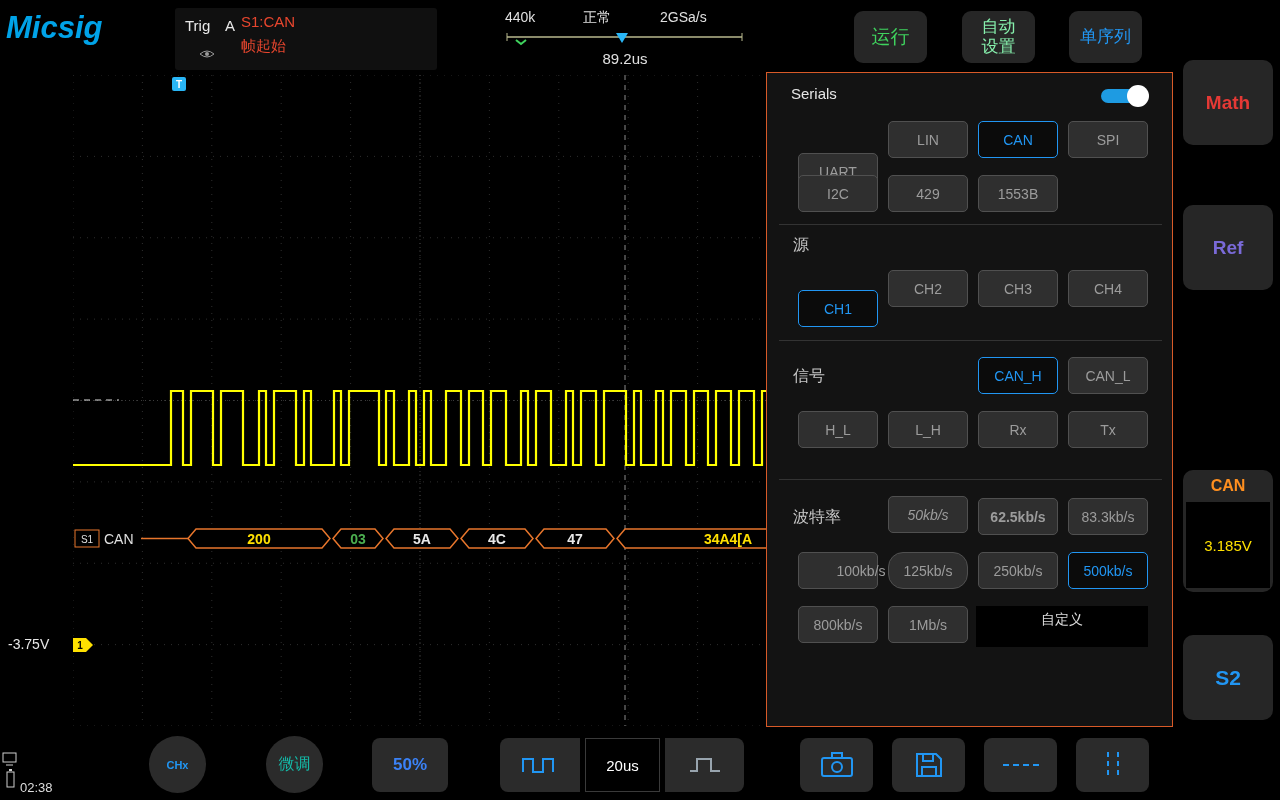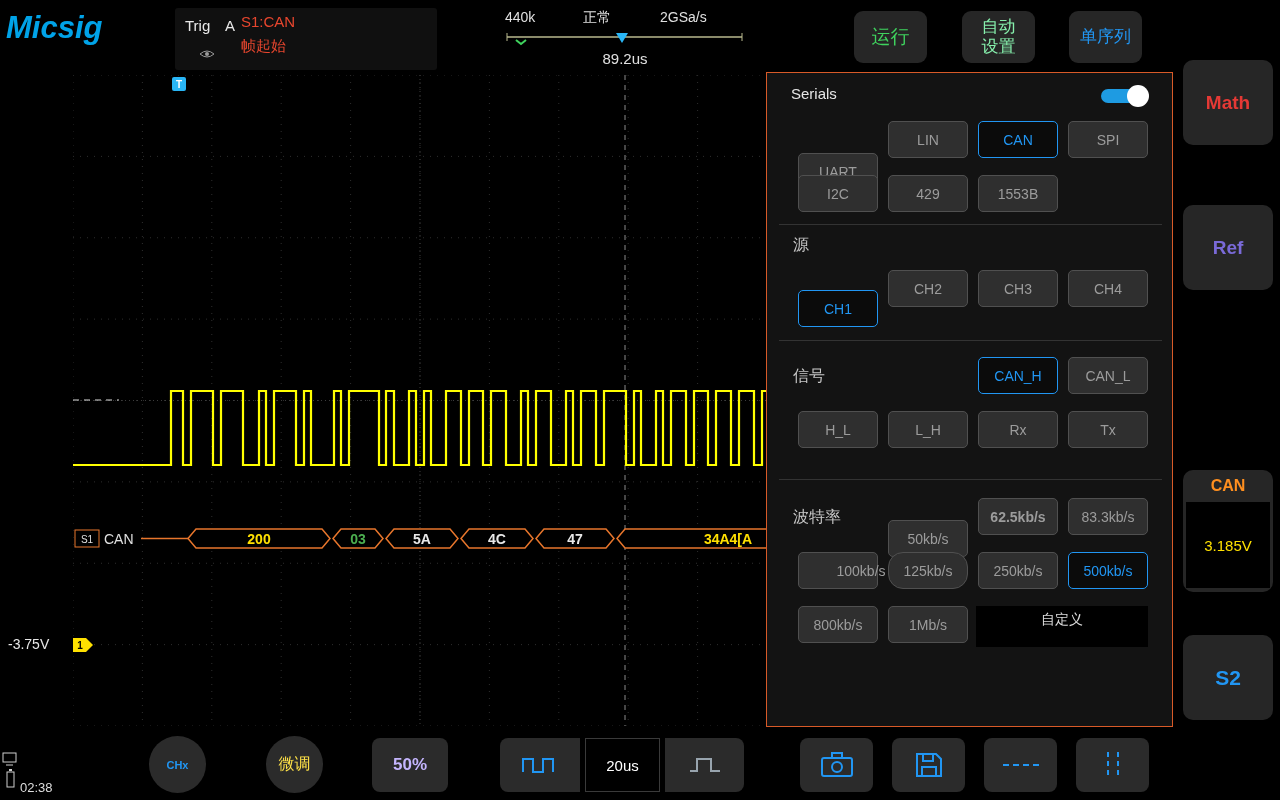--- a/index.html
+++ b/index.html
@@ -51,24 +51,24 @@
     color:#ddd;font-size:14px;text-align:center;padding-top:5px;cursor:pointer}
   .toggle{position:absolute;left:334px;top:12px;width:48px;height:22px;cursor:pointer}
   .toggle .track{position:absolute;left:0;top:4px;width:44px;height:14px;border-radius:7px;background:#1e9be2}
   .toggle .knob{position:absolute;right:0;top:0;width:22px;height:22px;border-radius:50%;background:#fff}
 
   .vlabel{left:8px;top:636px;font-size:14px;color:#e8e8e8}
 
   .cbtn{position:absolute;top:736px;width:57px;height:57px;background:#2b2b2b;border-radius:50%;
     display:flex;align-items:center;justify-content:center;font-size:11px;font-weight:bold;cursor:pointer}
   .b-chx{left:149px;color:#2196f3}
-  .b-fine{left:266px;color:#fde047;font-size:16px;font-weight:normal}
+  .b-fine{left:266px;color:#14b8a6;font-size:16px;font-weight:normal}
   .bbtn{position:absolute;top:738px;height:54px;background:#2b2b2b;border-radius:8px;
     display:flex;align-items:center;justify-content:center;cursor:pointer}
-  .b-50{left:372px;width:76px;color:#c4b5fd;font-size:17px;font-weight:bold}
+  .b-50{left:372px;width:76px;color:#3b82f6;font-size:17px;font-weight:bold}
   .b-sq{left:500px;width:80px;border-radius:8px 0 0 8px}
   .b-tb{left:585px;width:75px;background:#000;border:1px solid #3a3a3a;color:#fff;font-size:15px;border-radius:0}
   .b-pu{left:665px;width:79px;border-radius:0 8px 8px 0}
   .b-cam{left:800px;width:73px}
   .b-save{left:892px;width:73px}
   .b-dash{left:984px;width:73px}
   .b-cur{left:1076px;width:73px}
 
   .clock{left:20px;top:780px;color:#ddd;font-size:13px}
 </style>
@@ -189,21 +189,21 @@
       <div class="pbtn active" style="left: 31px; top: 185px; margin-top: 32px;">CH1</div>
       <div class="pbtn" style="left: 121px; top: 197px;">CH2</div>
       <div class="pbtn" style="left: 211px; top: 197px;">CH3</div>
       <div class="pbtn" style="left: 301px; top: 197px;">CH4</div>
       <div class="pbtn active" style="left: 211px; top: 284px;">CAN_H</div>
       <div class="pbtn" style="left: 301px; top: 284px;">CAN_L</div>
       <div class="pbtn" style="left: 31px; top: 338px;">H_L</div>
       <div class="pbtn" style="left: 121px; top: 338px;">L_H</div>
       <div class="pbtn" style="left: 211px; top: 338px;">Rx</div>
       <div class="pbtn" style="left: 301px; top: 338px;">Tx</div>
-      <div class="pbtn" style="left: 121px; top: 447px;">50kb/s</div>
+      <div class="pbtn" style="left: 121px; top: 423px; font-style: italic;">50kb/s</div>
       <div class="pbtn" style="left: 211px; top: 425px; font-weight: bold;">62.5kb/s</div>
       <div class="pbtn" style="left: 301px; top: 425px;">83.3kb/s</div>
       <div class="pbtn" style="left: 31px; top: 479px; padding-left: 46px;">100kb/s</div>
       <div class="pbtn" style="left: 121px; top: 479px; border-radius: 15px;">125kb/s</div>
       <div class="pbtn" style="left: 211px; top: 479px;">250kb/s</div>
       <div class="pbtn active" style="left: 301px; top: 479px;">500kb/s</div>
       <div class="pbtn" style="left: 31px; top: 533px;">800kb/s</div>
       <div class="pbtn" style="left: 121px; top: 533px;">1Mb/s</div>
     </div>
 

